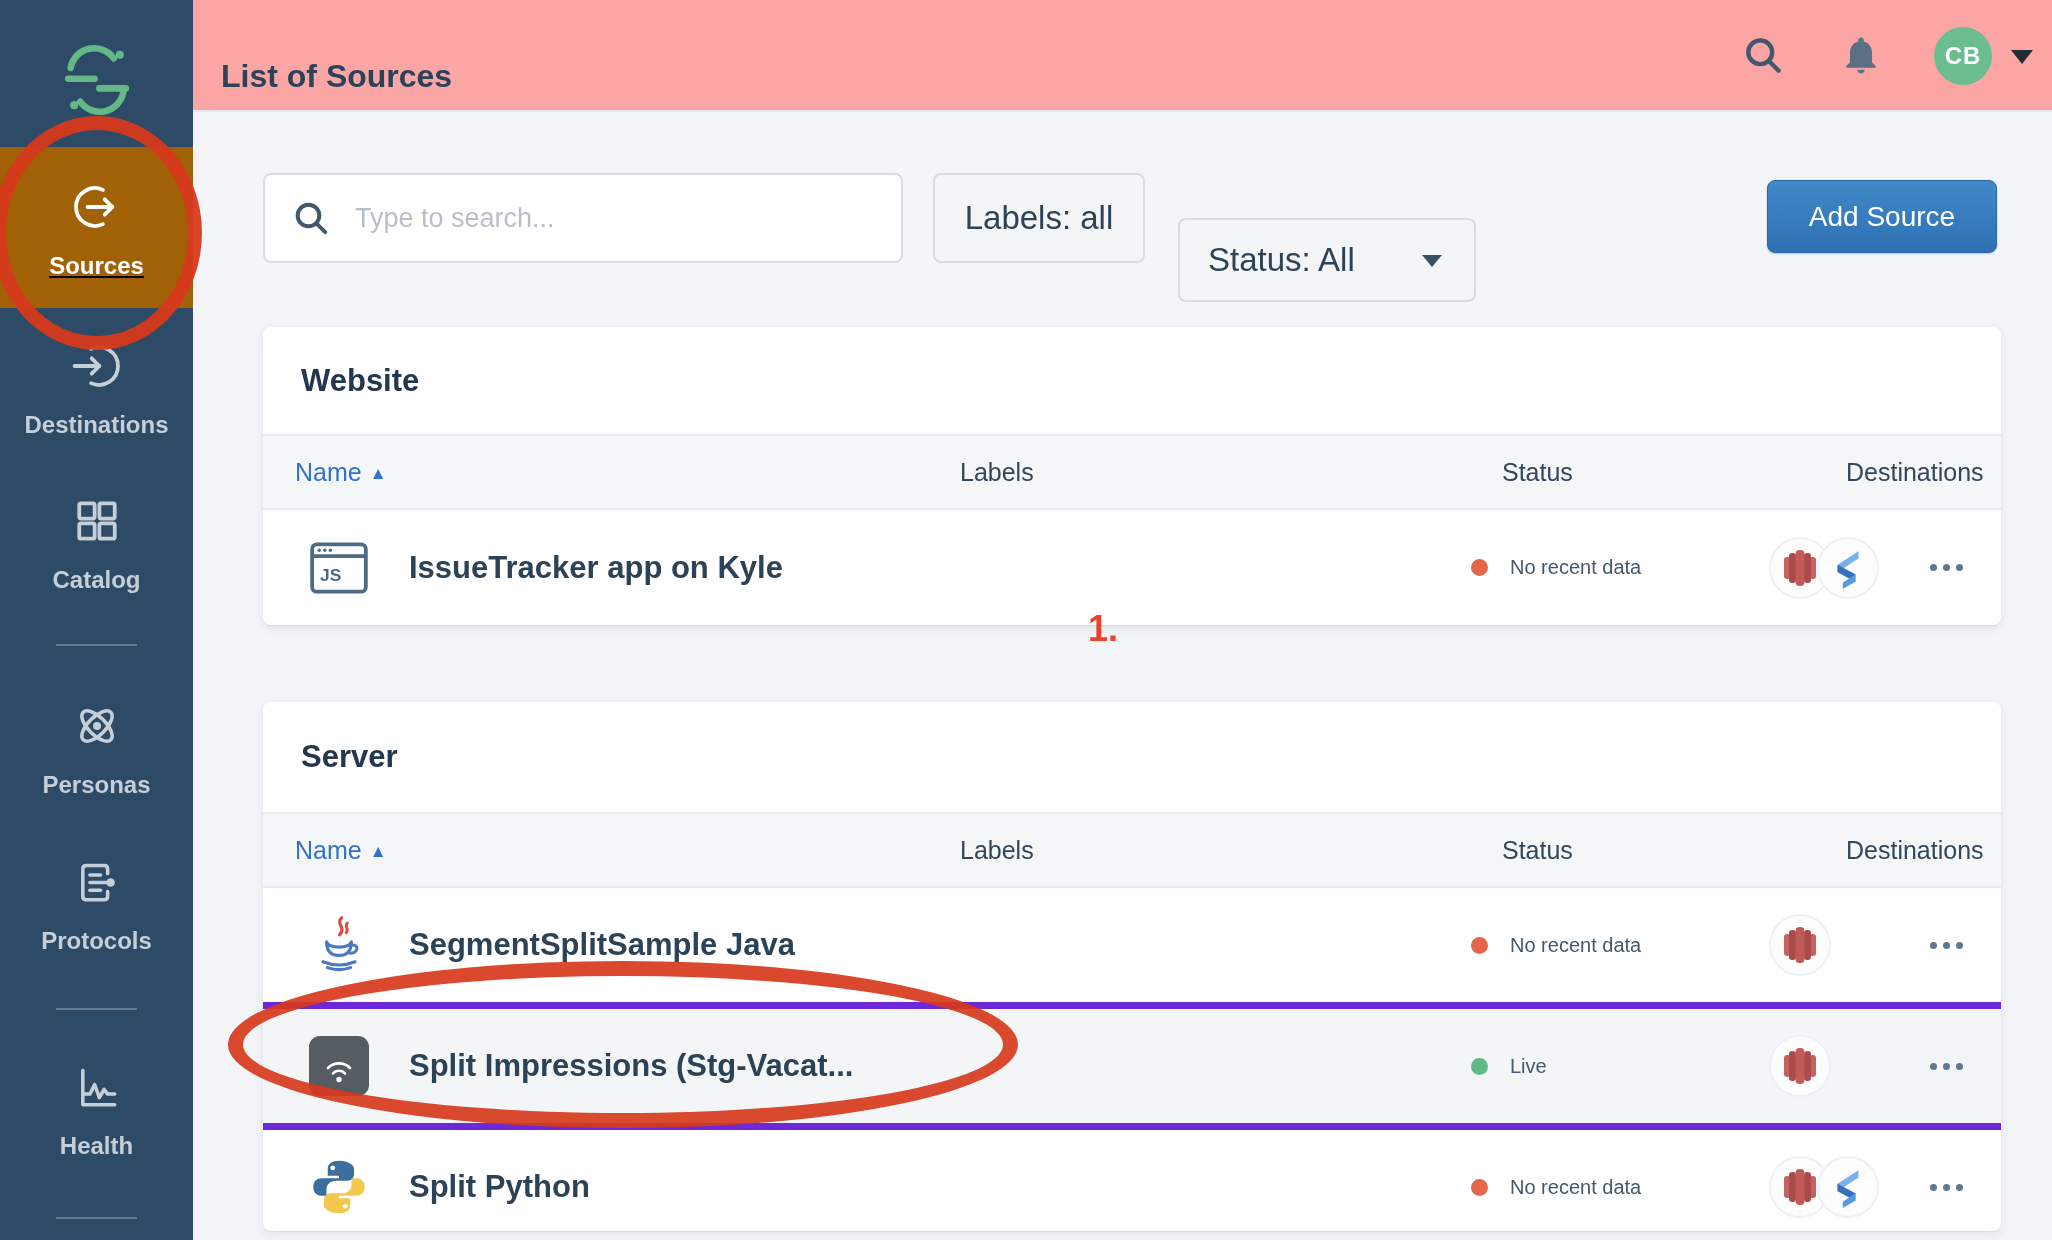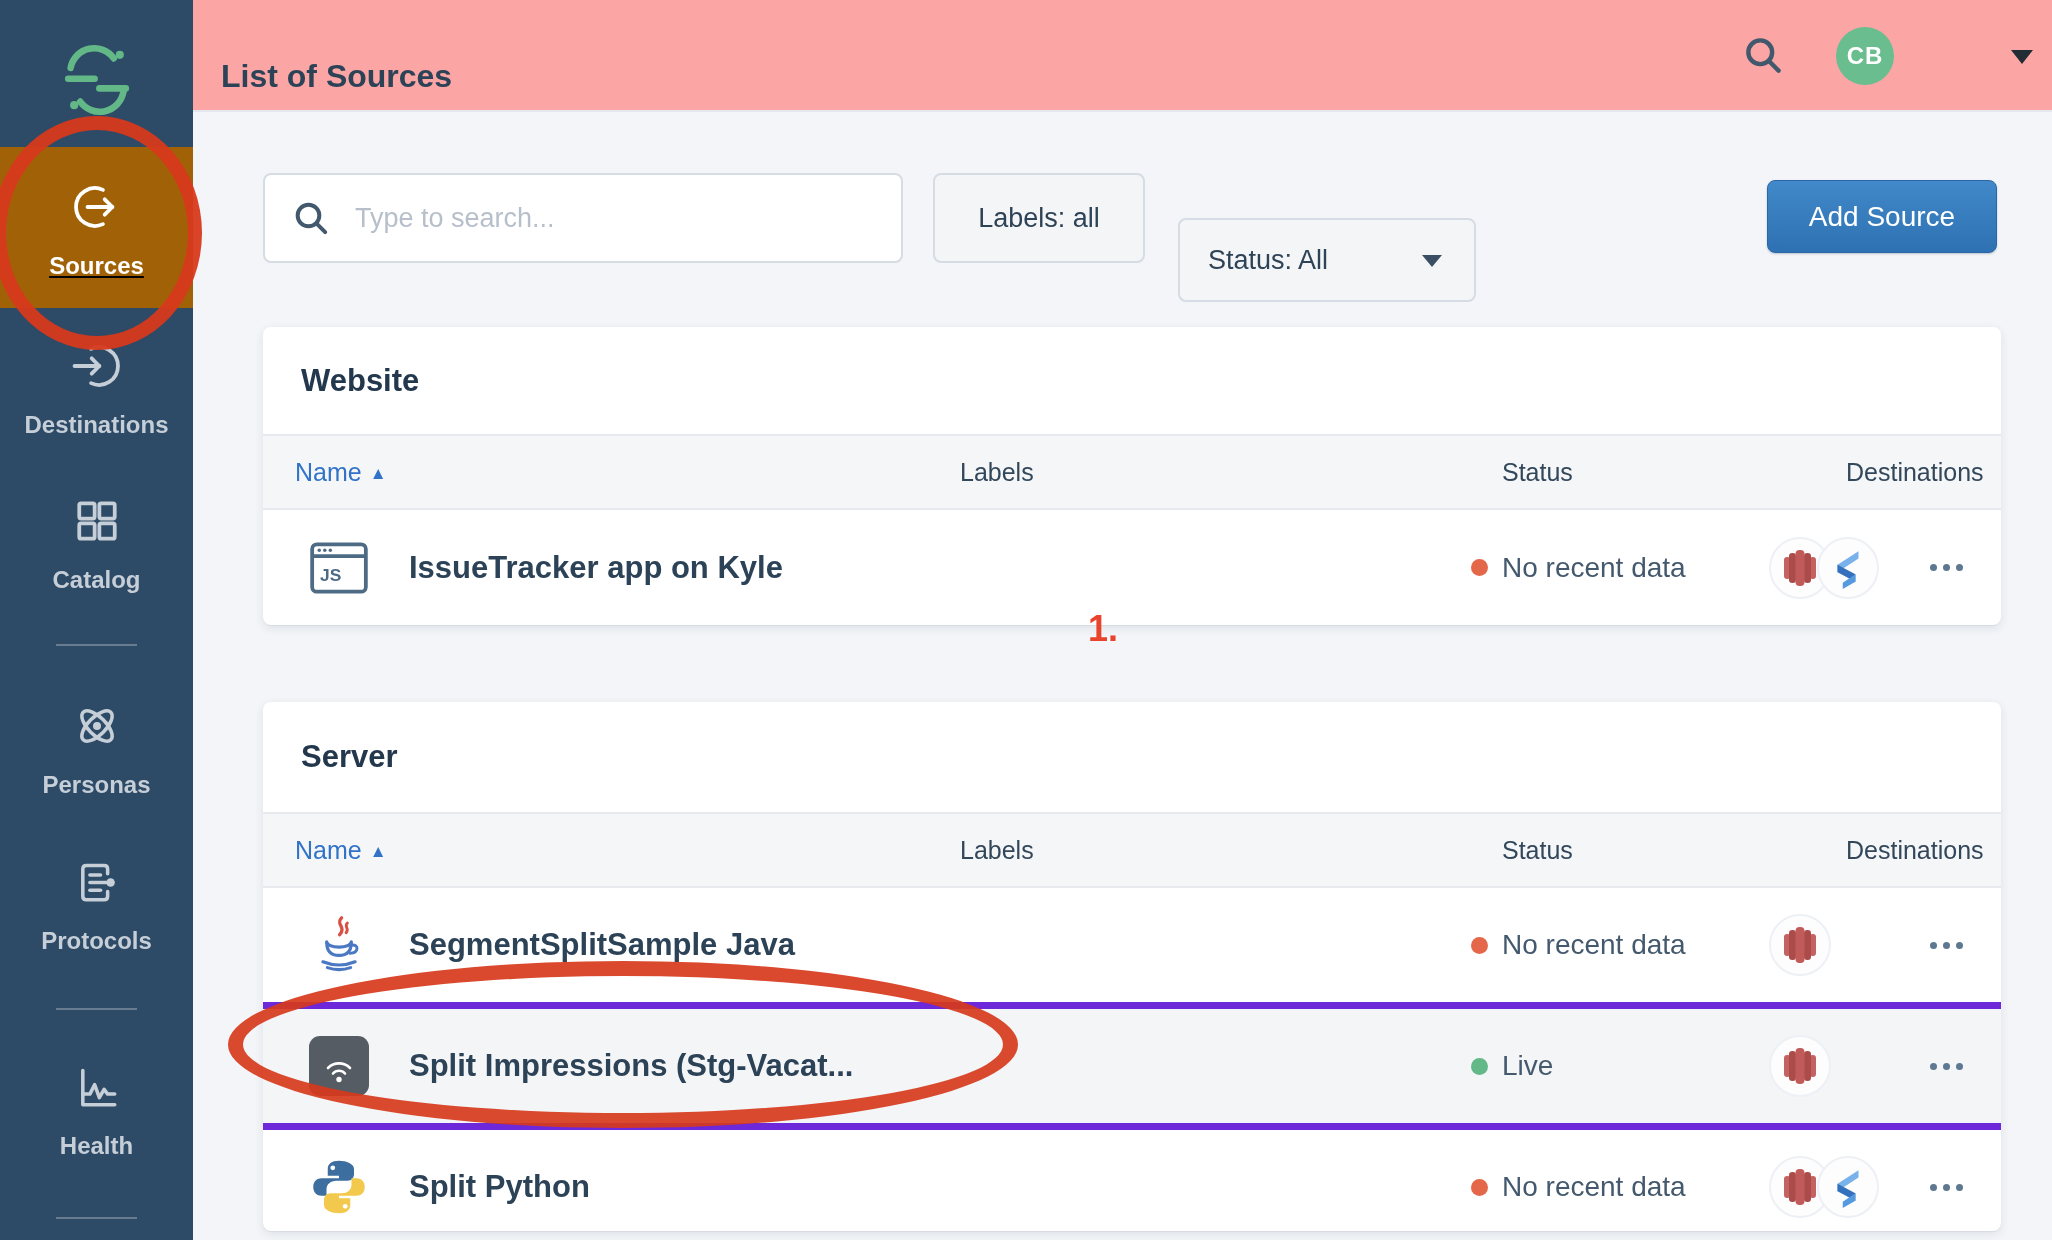--- a/index.html
+++ b/index.html
@@ -27,29 +27,29 @@
   .nav-protocols .nav-icon{padding-top:10px;}
   .nav-health{top:1051px;height:126px;}
   .nav-health .nav-icon{padding-top:10px;}
   .nav-divider{position:absolute;left:56px;width:81px;height:2px;background:rgba(255,255,255,.28);}
 
   
   .topbar{position:absolute;left:193px;top:0;width:1859px;height:110px;background:#fca5a5;border-bottom:2px solid #e4e8ee;z-index:1;}
   .page-title{position:absolute;left:28px;top:50%;transform:translateY(-50%);font-size:32px;font-weight:700;color:#2b4257;}
   .topbar-search{position:absolute;left:1548px;top:33px;cursor:pointer;}
   .topbar-bell{position:absolute;left:1646px;top:33px;cursor:pointer;}
-  .avatar{position:absolute;left:1643px;top:27px;width:58px;height:58px;border-radius:50%;background:#6abd8e;display:flex;align-items:center;justify-content:center;color:#fff;font-size:24px;font-weight:700;letter-spacing:1px;cursor:pointer;}
+  .avatar{position:absolute;left:1741px;top:27px;width:58px;height:58px;border-radius:50%;background:#6abd8e;display:flex;align-items:center;justify-content:center;color:#fff;font-size:24px;font-weight:700;letter-spacing:1px;cursor:pointer;}
   .user-caret{position:absolute;left:1818px;top:50px;width:0;height:0;border-left:11px solid transparent;border-right:11px solid transparent;border-top:14px solid #222c35;cursor:pointer;}
 
   
   .search-box{position:absolute;left:263px;top:173px;width:640px;height:90px;background:#fff;border:2px solid #d5dce3;border-radius:8px;box-sizing:border-box;display:flex;align-items:center;}
   .search-box svg{margin-left:26px;flex:none;}
   .search-box input{border:none;outline:none;background:transparent;margin-left:22px;font-size:27px;color:#33475b;width:480px;font-family:inherit;}
   .search-box input::placeholder{color:#b7c0ca;}
-  .btn-filter{position:absolute;top:173px;height:90px;background:#f3f5f7;border:2px solid #d5dce3;border-radius:8px;box-sizing:border-box;display:flex;align-items:center;justify-content:center;font-size:27px;color:#2e4356;cursor:pointer;}
+  .btn-filter{position:absolute;top:173px;height:90px;background:#f3f5f7;border:2px solid #d5dce3;border-radius:8px;box-sizing:border-box;display:flex;align-items:center;justify-content:center;font-size:33px;color:#2e4356;cursor:pointer;}
   .btn-labels{left:933px;width:212px;}
   .select-status{left:1178px;top:176px;width:298px;height:84px;justify-content:flex-start;padding-left:28px;margin-top:42px;}
   .select-caret{position:absolute;right:32px;top:50%;margin-top:-5px;width:0;height:0;border-left:10px solid transparent;border-right:10px solid transparent;border-top:12px solid #3a4f63;}
   .btn-add{position:absolute;left:1767px;top:180px;width:230px;height:73px;border-radius:8px;background:linear-gradient(#4189ca,#2e71b2);border:1px solid #2b67a6;box-sizing:border-box;display:flex;align-items:center;justify-content:center;color:#fff;font-size:28px;font-weight:400;cursor:pointer;box-shadow:0 1px 2px rgba(20,50,90,.25);}
 
   
   .card{position:absolute;background:#fff;border-radius:8px;box-shadow:0 1px 0 rgba(25,45,70,.05),0 3px 10px rgba(25,45,70,.10);}
   .card-website{left:263px;top:327px;width:1738px;height:298px;}
   .card-server{left:263px;top:702px;width:1738px;height:529px;}
   .card-title{display:flex;align-items:center;padding-left:32px;font-size:31px;font-weight:700;color:#24384d;margin-left:6px;}
@@ -61,21 +61,21 @@
   .th-labels{padding-left:32px;}
   .th-status{padding-left:63px;}
   .th-dest{padding-left:95px;}
   .trow{height:114px;display:grid;grid-template-columns:665px 511px 312px 1fr;align-items:center;cursor:pointer;}
   .card-website .trow{height:115px;}
   .trow + .trow{border-top:7px solid #6d28d9;}
   .trow--hl{background:#f3f5f7;}
   .cell-name{display:flex;align-items:center;padding-left:44px;gap:38px;font-size:31px;font-weight:700;color:#2c4257;white-space:nowrap;}
   .src-icon{flex:none;display:flex;align-items:center;justify-content:center;width:64px;height:64px;}
   .wifi-chip{width:60px;height:60px;background:#565c63;border-radius:11px;display:flex;align-items:center;justify-content:center;}
-  .cell-status{display:flex;align-items:center;gap:14px;padding-left:32px;font-size:28px;color:#44596d;white-space:nowrap;}
+  .cell-status{display:flex;align-items:center;gap:22px;padding-left:32px;font-size:20px;color:#44596d;white-space:nowrap;}
   .dot{width:17px;height:17px;border-radius:50%;flex:none;}
   .dot--warn{background:#e4674a;}
   .dot--live{background:#63b888;}
   .cell-dest{display:flex;align-items:center;padding-left:18px;}
   .badge{width:62px;height:62px;border-radius:50%;background:#fdfdfe;border:2px solid #edf0f4;box-sizing:border-box;display:flex;align-items:center;justify-content:center;flex:none;cursor:pointer;}
   .badge + .badge{margin-left:-14px;}
   .dots-menu{margin-left:auto;margin-right:24px;display:flex;gap:6px;padding:14px;cursor:pointer;}
   .dots-menu span{width:7px;height:7px;border-radius:50%;background:#5d7890;}
 
   

